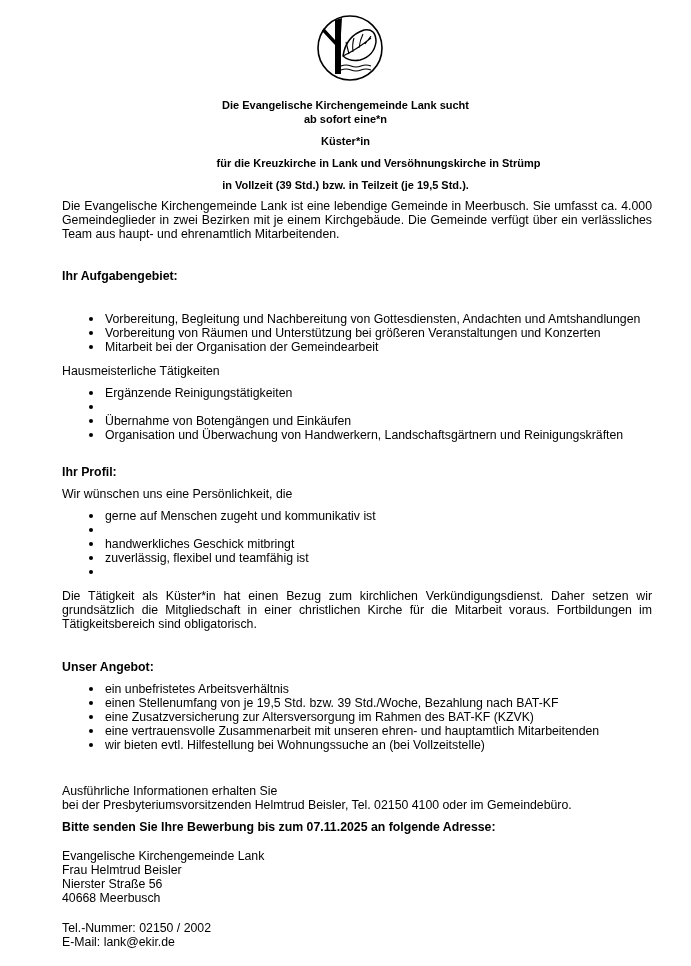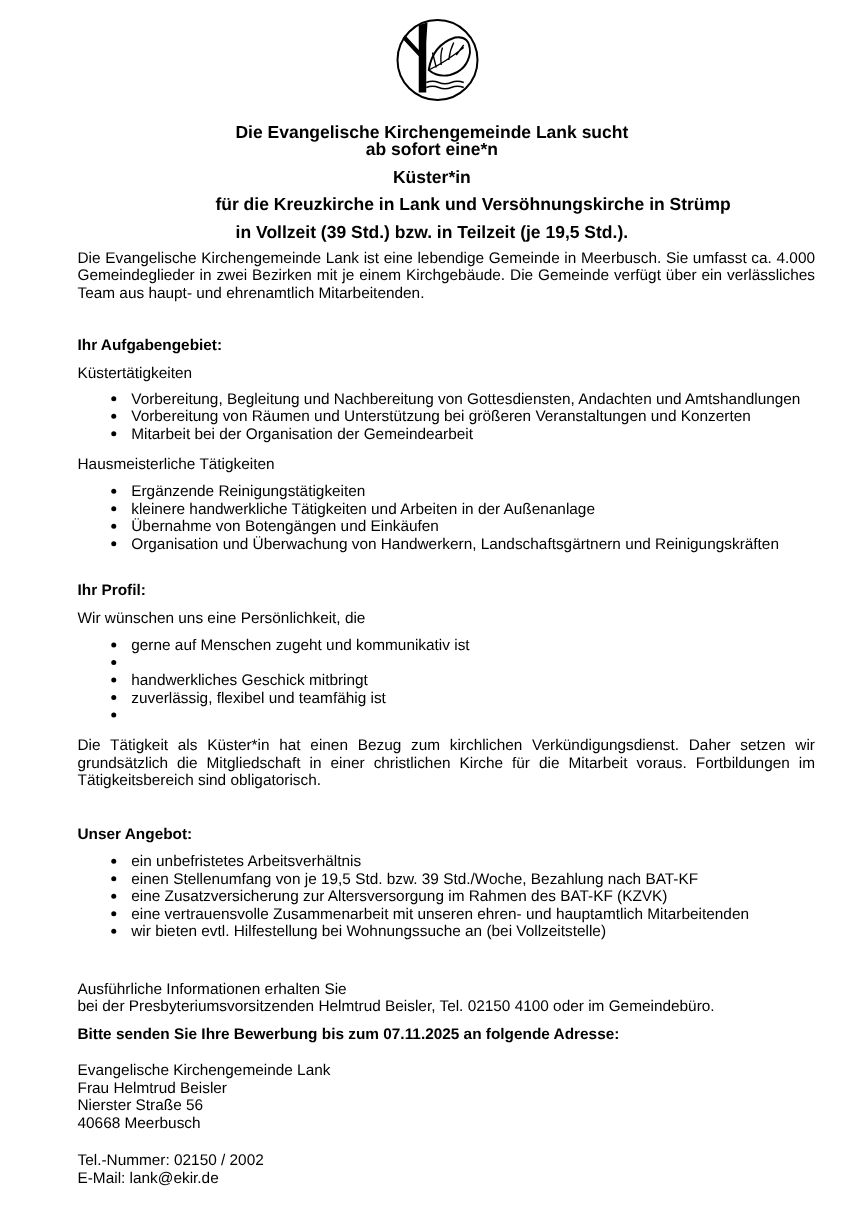--- a/index.html
+++ b/index.html
@@ -2,21 +2,21 @@
 <html><head>
 <meta charset="utf-8">
 <style>
   html, body { margin: 0; padding: 0; background: #ffffff; }
   body {
     width: 691px; height: 966px; position: relative; overflow: hidden;
     font-family: "Liberation Sans", sans-serif; color: #000; font-size: 12.3px;
   }
   .page { position: absolute; left: 0; top: 0; width: 691px; height: 966px; }
   .logo { position: absolute; left: 316px; top: 14px; width: 68px; height: 68px; }
-  .center { position: absolute; left: 0; width: 691px; text-align: center; font-weight: bold; font-size: 14px; line-height: 14px; }
+  .center { position: absolute; left: 0; width: 691px; text-align: center; font-weight: bold; font-size: 11px; line-height: 14px; }
   .block { position: absolute; left: 62px; width: 590px; line-height: 14px; }
   .justify { text-align: justify; text-align-last: left; }
   .heading { font-weight: bold; }
   ul.bul { list-style: none; margin: 0; padding: 0; position: absolute; left: 62px; width: 600px; }
   ul.bul li { position: relative; padding-left: 43px; line-height: 14px; height: 14px; white-space: nowrap; }
   ul.bul li .dot { position: absolute; left: 27px; top: 5px; width: 4px; height: 4px; background: #000; border-radius: 50%; }
 </style>
 </head>
 <body>
 
@@ -32,30 +32,29 @@
 
   <div class="center" style="top:98px;">Die Evangelische Kirchengemeinde Lank sucht</div>
   <div class="center" style="top:112px;">ab sofort eine*n</div>
   <div class="center" style="top:134px;">Küster*in</div>
   <div class="center" style="top:156px;padding-left:33px;">für die Kreuzkirche in Lank und Versöhnungskirche in Strümp</div>
   <div class="center" style="top:178px;">in Vollzeit (39 Std.) bzw. in Teilzeit (je 19,5 Std.).</div>
 
   <div class="block justify" style="top:199px;">Die Evangelische Kirchengemeinde Lank ist eine lebendige Gemeinde in Meerbusch. Sie umfasst ca. 4.000 Gemeindeglieder in zwei Bezirken mit je einem Kirchgebäude. Die Gemeinde verfügt über ein verlässliches Team aus haupt- und ehrenamtlich Mitarbeitenden.</div>
 
   <div class="block heading" style="top:269px;">Ihr Aufgabengebiet:</div>
-  <div class="block" style="top:291px;">Küstertätigkeiten</div>
   <ul class="bul" style="top:312px;">
     <li><span class="dot"></span><span>Vorbereitung, Begleitung und Nachbereitung von Gottesdiensten, Andachten und Amtshandlungen</span></li>
     <li><span class="dot"></span><span>Vorbereitung von Räumen und Unterstützung bei größeren Veranstaltungen und Konzerten</span></li>
     <li><span class="dot"></span><span>Mitarbeit bei der Organisation der Gemeindearbeit</span></li>
   </ul>
   <div class="block" style="top:364px;">Hausmeisterliche Tätigkeiten</div>
   <ul class="bul" style="top:386px;">
     <li><span class="dot"></span><span>Ergänzende Reinigungstätigkeiten</span></li>
-    <li><span class="dot"></span><span>kleinere handwerkliche Tätigkeiten und Arbeiten in der Außenanlage</span></li>
+    <li><span class="dot"></span></li>
     <li><span class="dot"></span><span>Übernahme von Botengängen und Einkäufen</span></li>
     <li><span class="dot"></span><span>Organisation und Überwachung von Handwerkern, Landschaftsgärtnern und Reinigungskräften</span></li>
   </ul>
 
   <div class="block heading" style="top:465px;">Ihr Profil:</div>
   <div class="block" style="top:487px;">Wir wünschen uns eine Persönlichkeit, die</div>
   <ul class="bul" style="top:509px;">
     <li><span class="dot"></span><span>gerne auf Menschen zugeht und kommunikativ ist</span></li>
     <li><span class="dot"></span></li>
     <li><span class="dot"></span><span>handwerkliches Geschick mitbringt</span></li>

